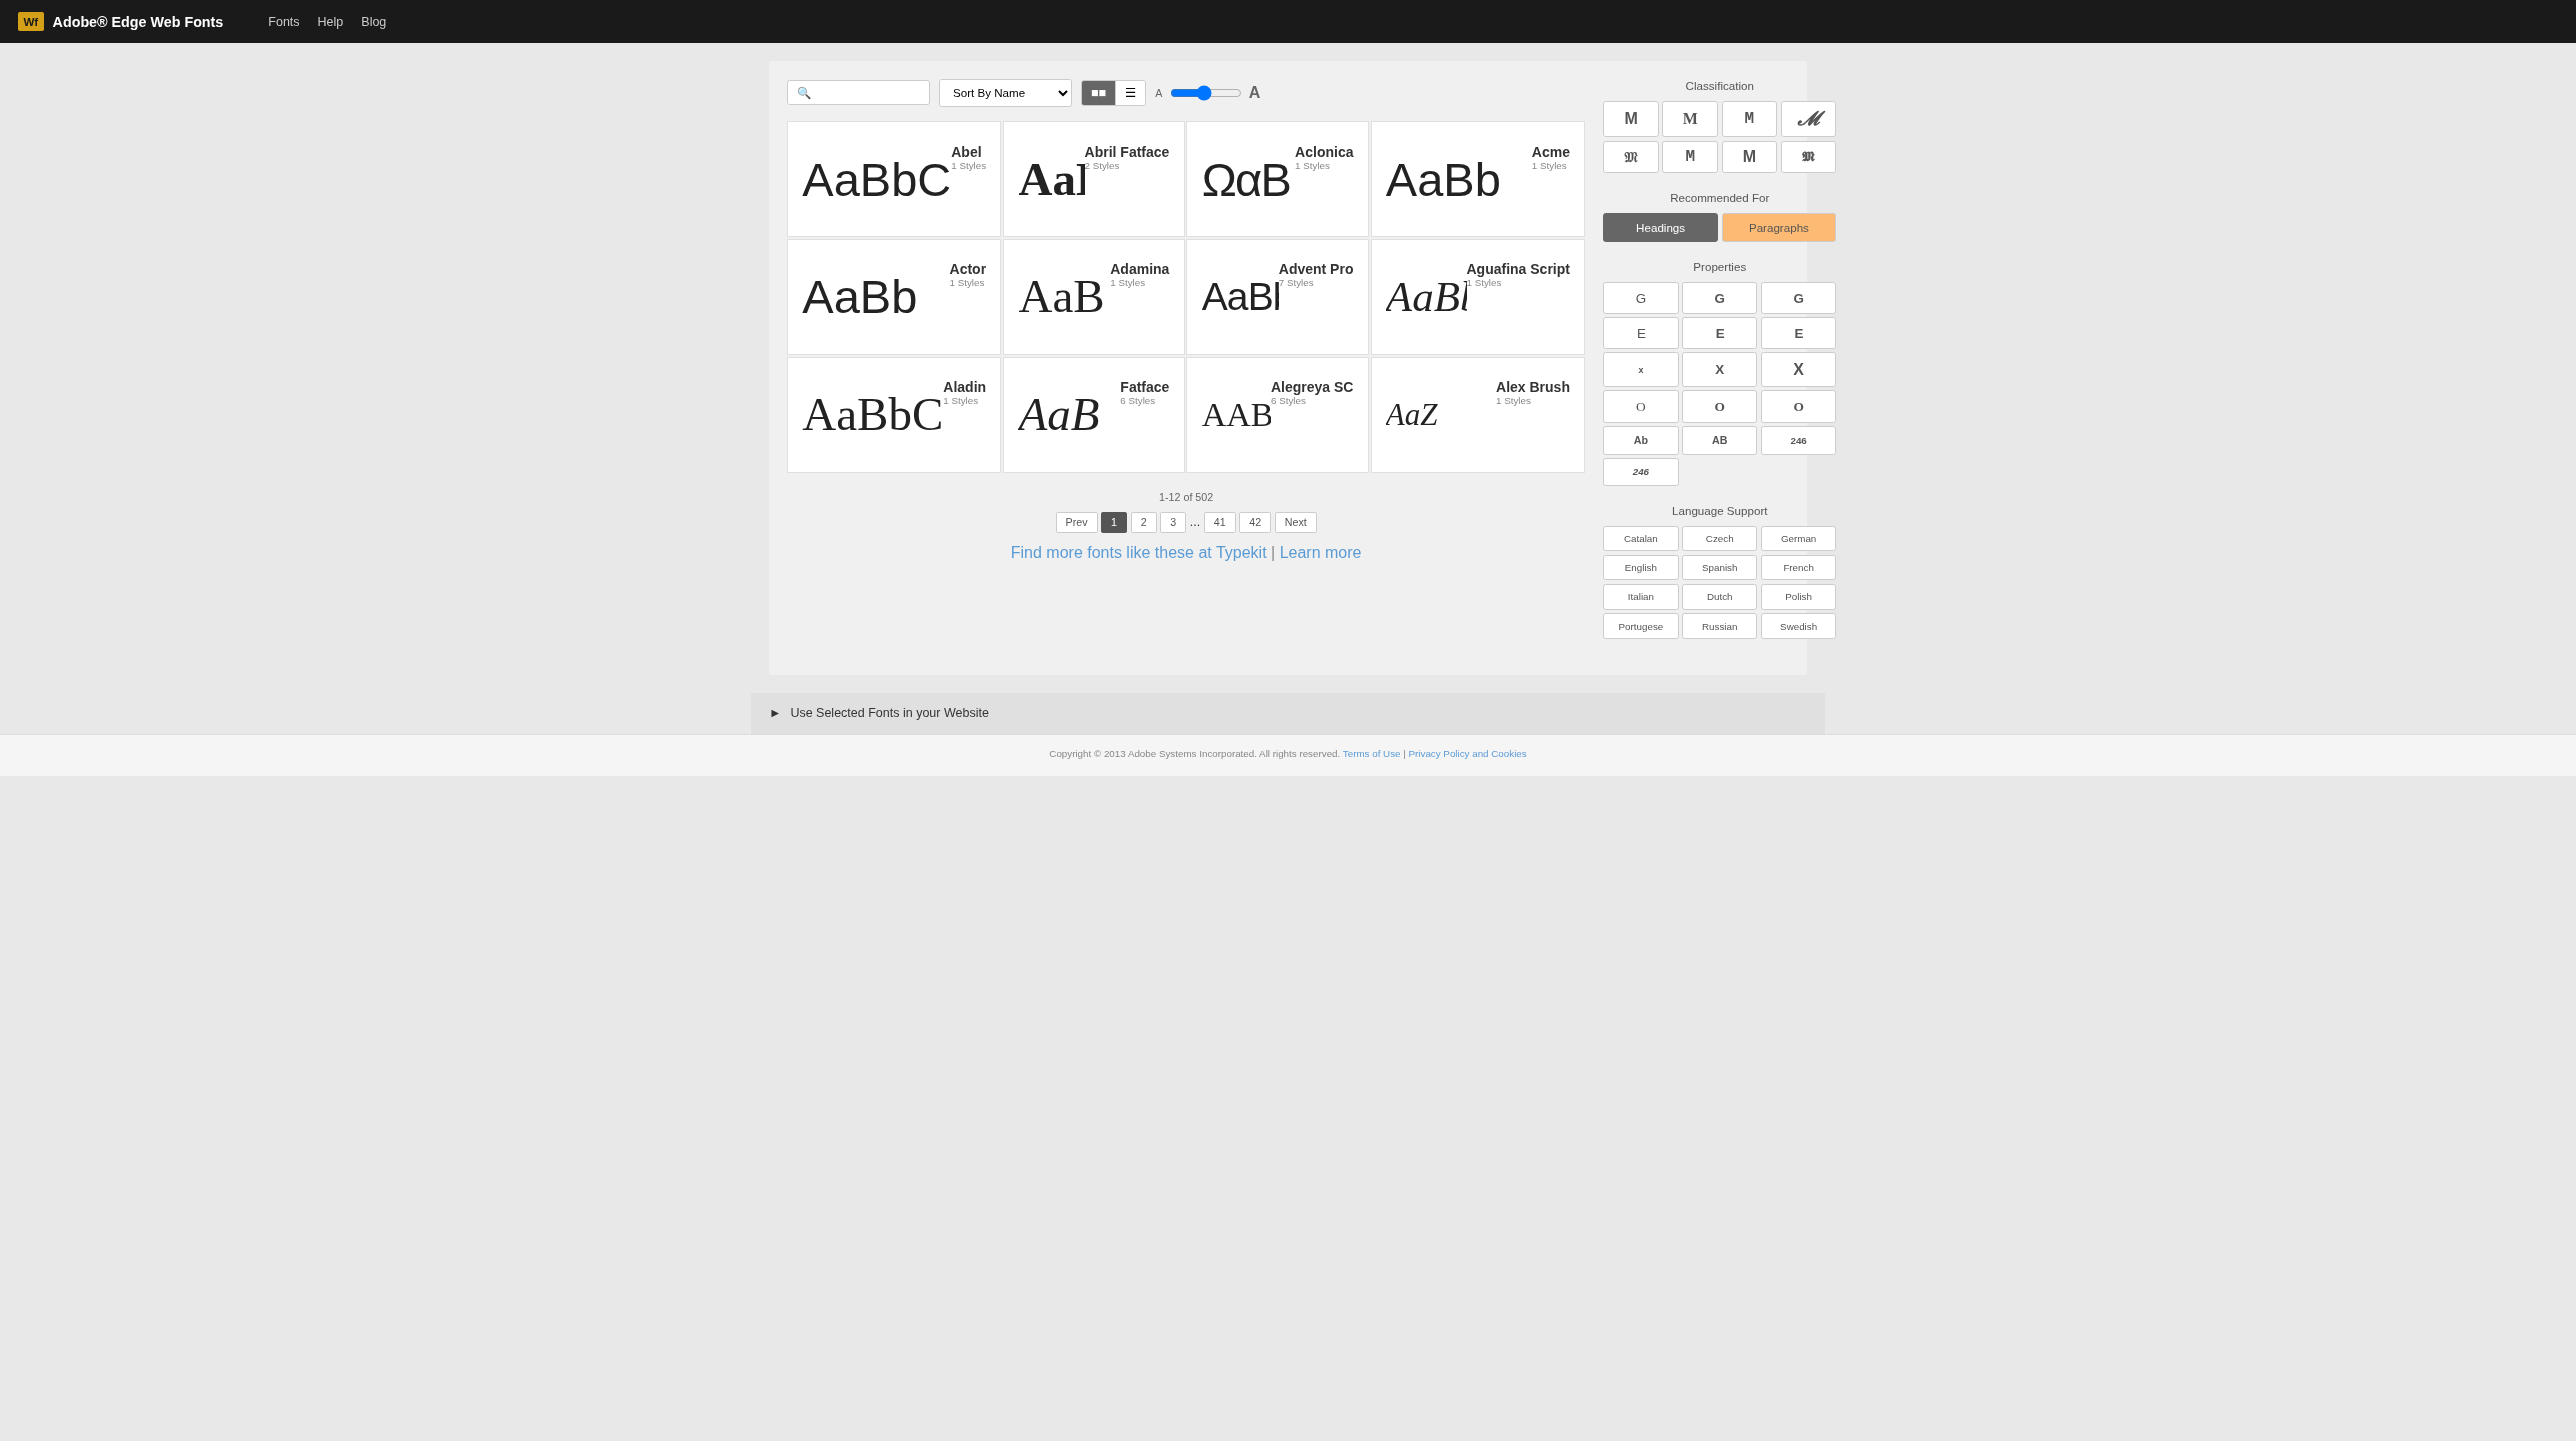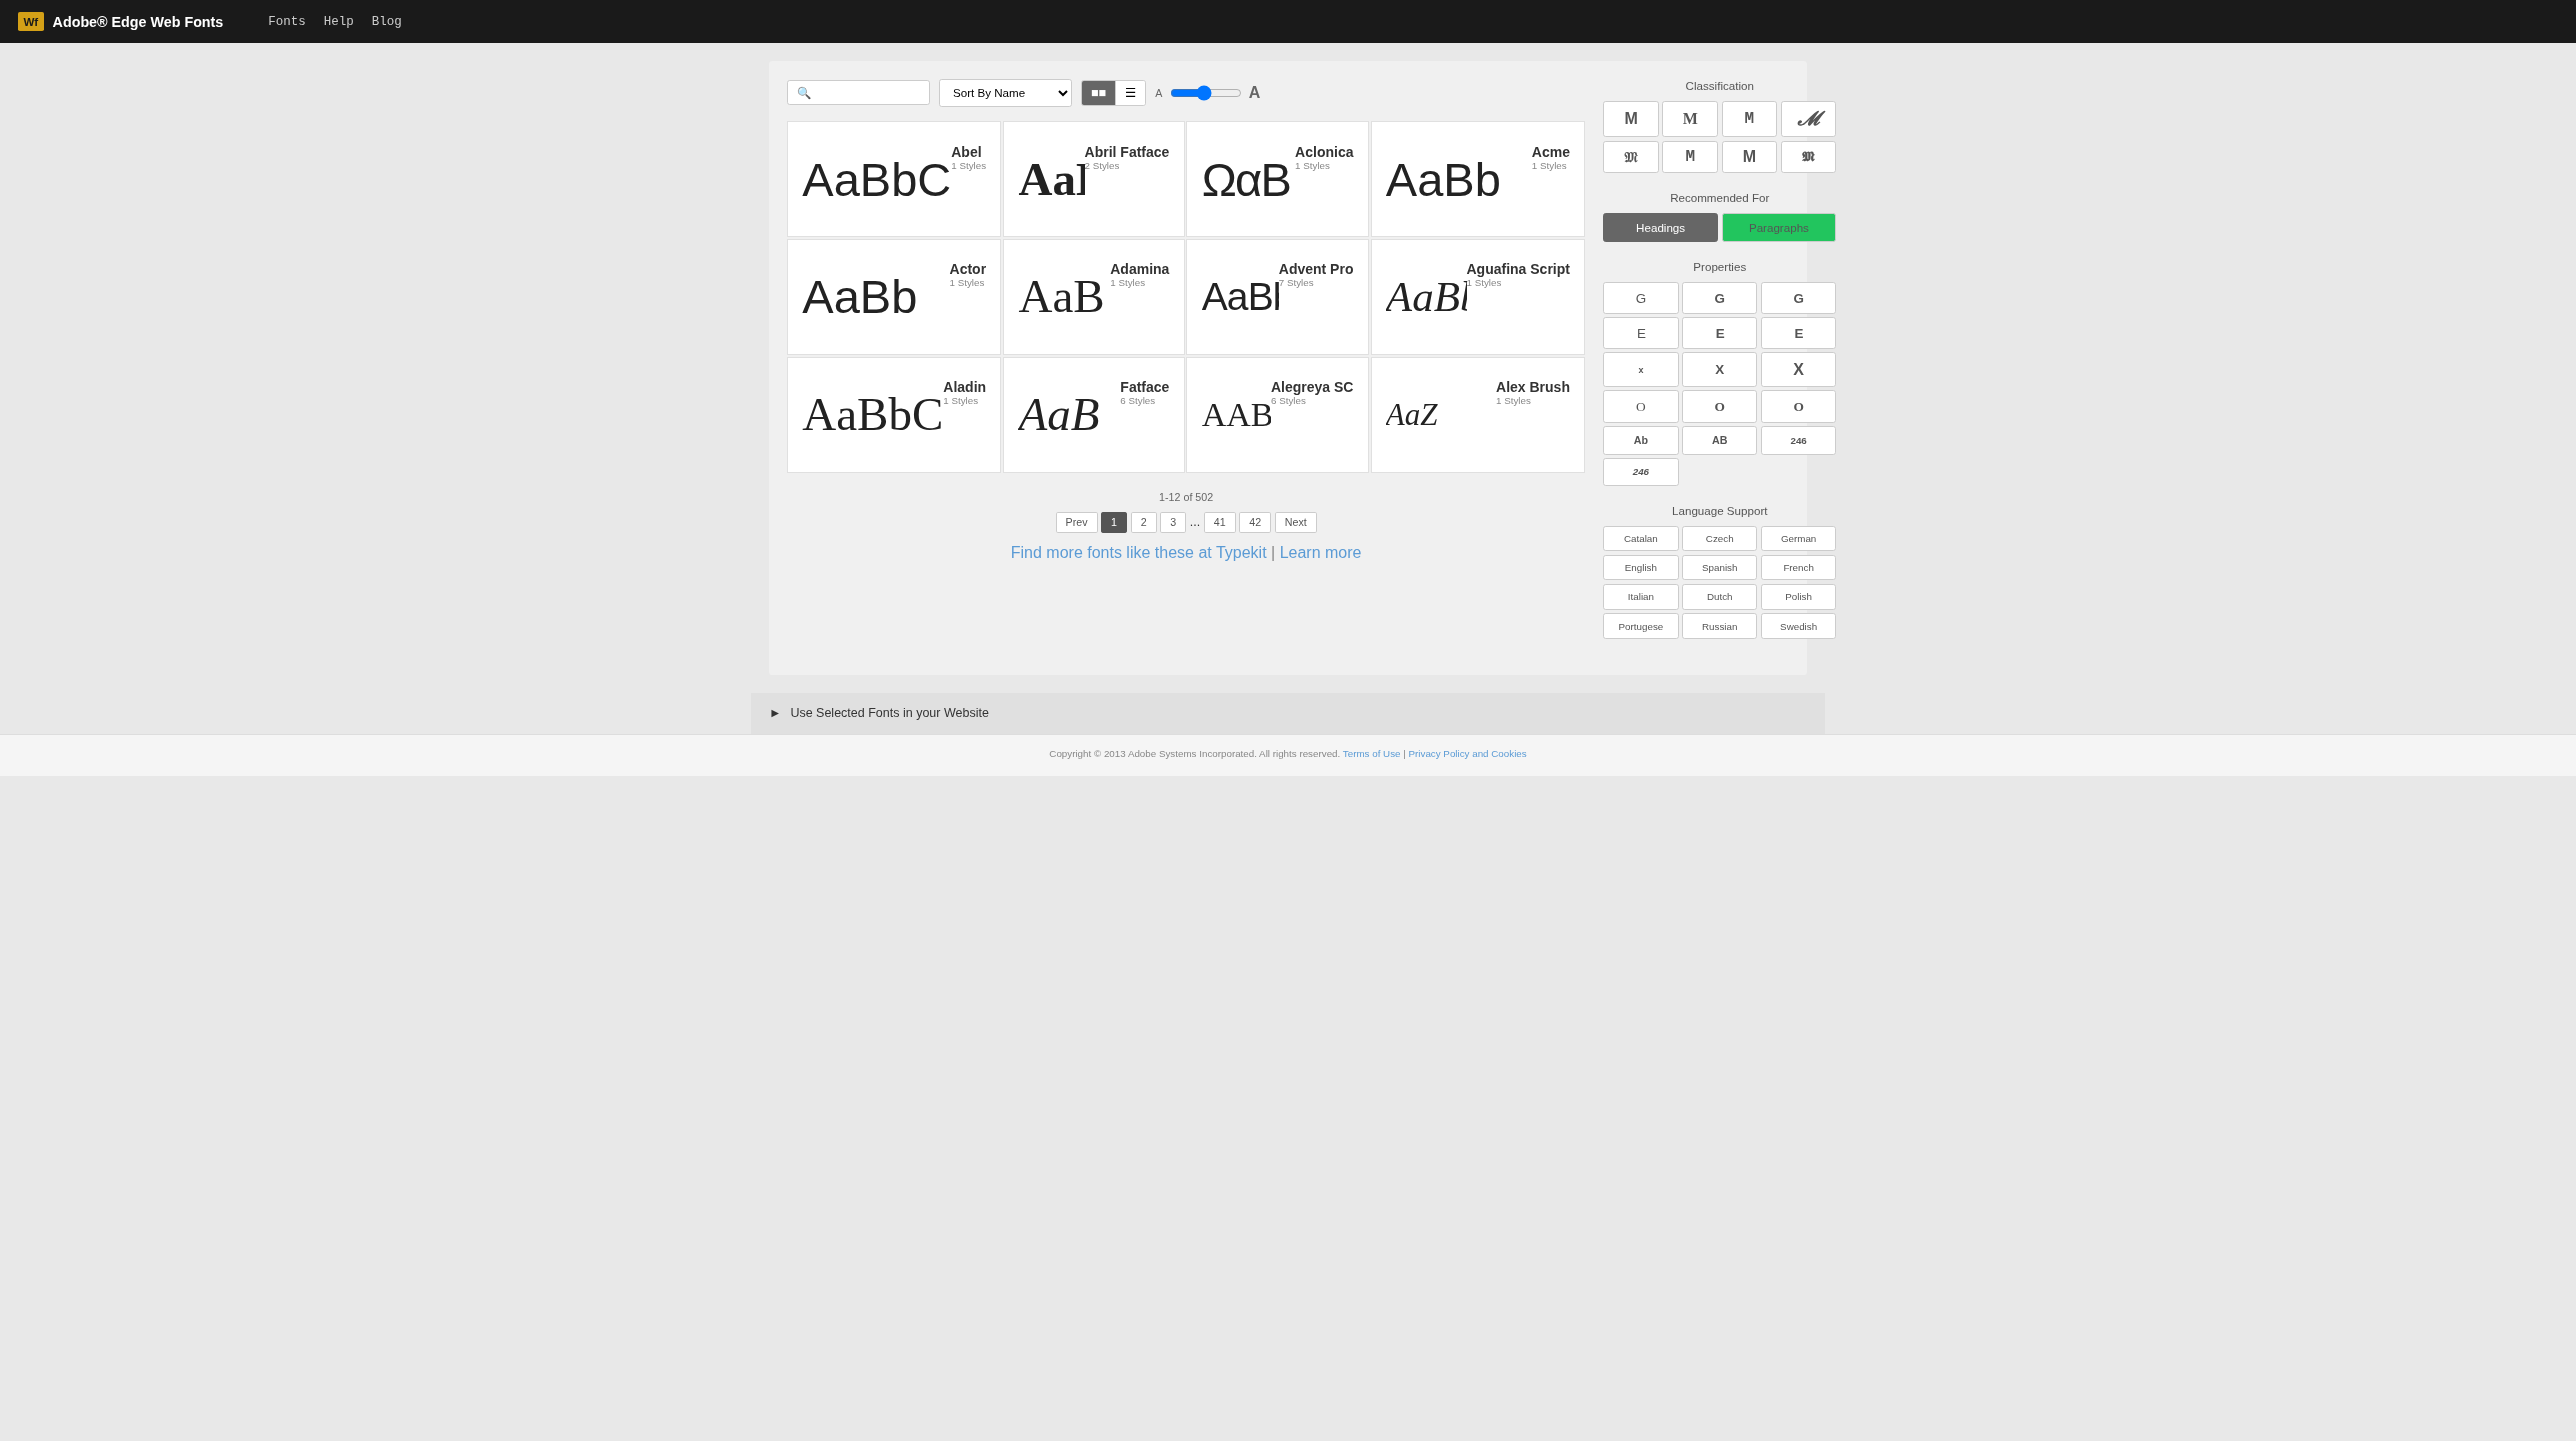--- a/index.html
+++ b/index.html
@@ -27,21 +27,20 @@
       color: #1a1a1a;
       font-weight: bold;
       font-size: 11.6px;
       padding: 2.7px 5.4px;
       border-radius: 1.8px;
     }
     .header-nav {
       display: flex;
       gap: 18px;
       margin-left: 18px;
-      font-family: Liberation Mono, monospace;
     }
     .header-nav a {
       color: #ccc;
       text-decoration: none;
       font-size: 12.5px;
     }
 
     
     .main-wrapper {
       max-width: 1074px;
@@ -243,21 +242,21 @@
       display: flex;
       gap: 3.6px;
     }
     .recommend-btn {
       flex: 1;
       padding: 7.2px;
       border: 0.9px solid #ccc;
       border-radius: 2.7px;
       cursor: pointer;
       font-size: 11.6px;
-      background: #22c55e;
+      background: #fdba74;
       color: #555;
     }
     .recommend-btn.active {
       background: #666;
       color: white;
       border-color: #666;
     }
 
     
     .props-grid {

